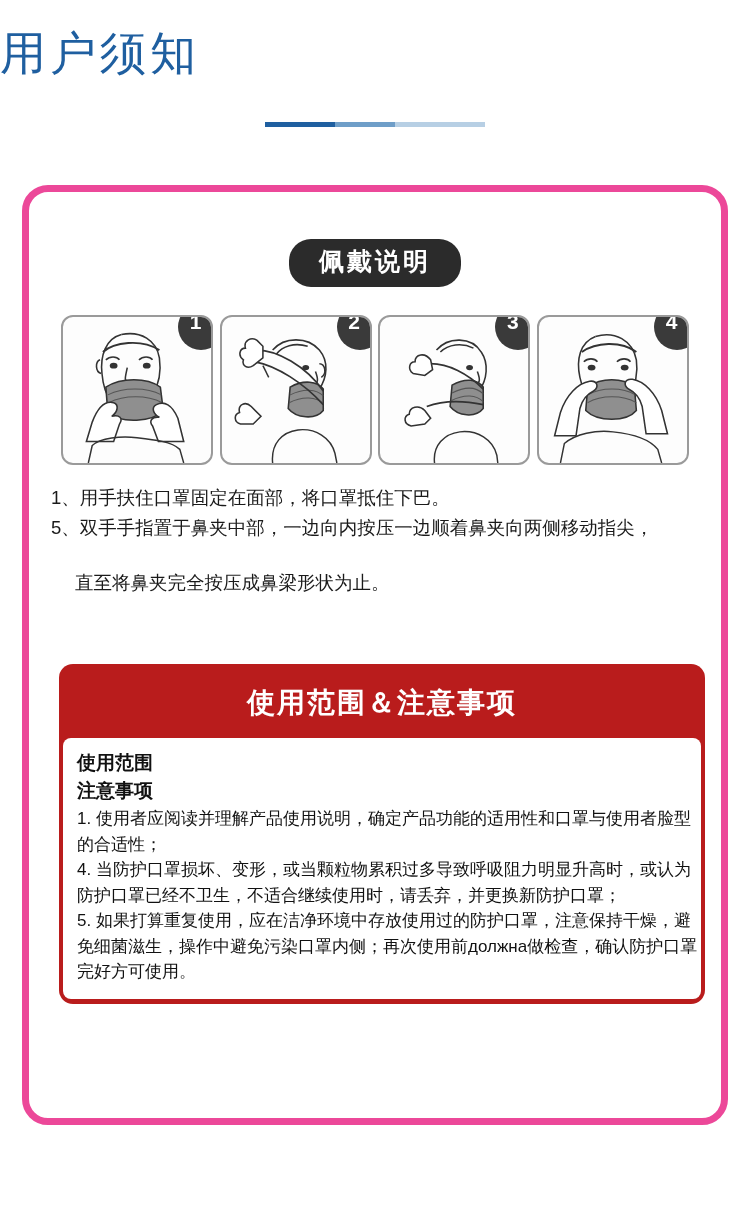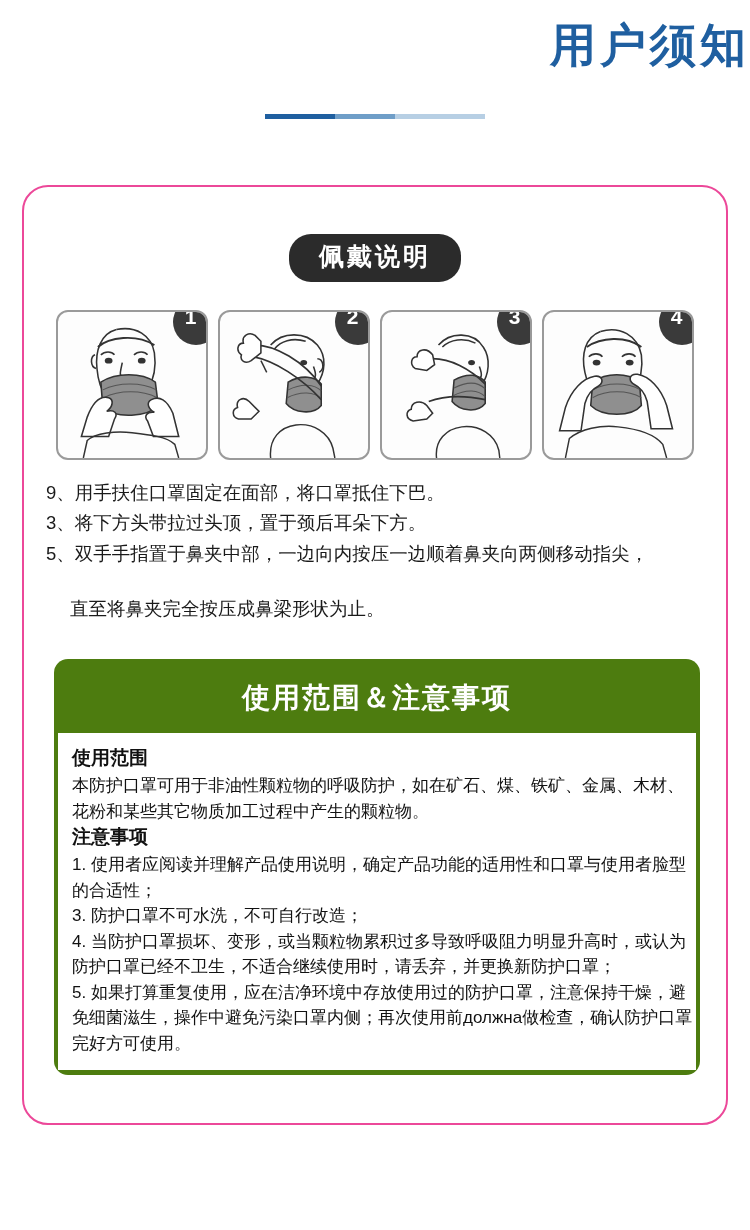--- a/index.html
+++ b/index.html
@@ -12,47 +12,47 @@
   .page {
     position: relative;
     width: 750px;
     height: 1230px;
     overflow: hidden;
     background: #fff;
   }
 
   
   .page-title {
-    text-align: right;
+    text-align: left;
     color: #1f5fa0;
     font-size: 46px;
-    font-weight: bold;
+    font-weight: normal;
     letter-spacing: 4px;
-    padding-top: 16px;
+    padding-top: 24px;
     line-height: 1.3;
   }
   .divider {
     margin: 38px auto 0;
     width: 220px;
     height: 5px;
     display: flex;
   }
   .divider span { display: block; height: 100%; }
   .dv1 { width: 70px; background: #1f5fa0; }
   .dv2 { width: 60px; background: #6f9ec8; }
   .dv3 { width: 90px; background: #b7cfe4; }
 
   
   .card {
     position: absolute;
     left: 22px;
     top: 185px;
     width: 706px;
     height: 940px;
-    border: 2px solid #ec4899;
+    border: 7px solid #ec4899;
     border-radius: 26px;
     background: #fff;
   }
 
   
   .pill-wrap {
     display: flex;
     justify-content: center;
     margin-top: 47px;
   }
@@ -115,35 +115,35 @@
     white-space: pre-line;
   }
   .steps-text .indent2 { padding-left: 24px; display: block; margin-top: 25px; }
 
   
   .dark-card {
     position: absolute;
     left: 30px;
     top: 472px;
     width: 646px;
-    background: #4d7c0f;
+    background: #b91c1c;
     border-radius: 14px;
     padding: 4px 4px 5px 4px;
   }
   .dark-title {
     text-align: center;
     color: #fff;
     font-size: 28px;
     font-weight: bold;
     letter-spacing: 2px;
     padding: 16px 0 16px;
   }
   .white-box {
     background: #fff;
-    border-radius: 0;
+    border-radius: 8px;
     padding: 12px 3px 14px 14px;
   }
   .sec-head {
     font-size: 19px;
     font-weight: bold;
     color: #111;
     margin-bottom: 2px;
   }
   .sec-head.second { margin-top: 0; }
   .sec-body {
@@ -284,35 +284,32 @@
           </g>
           <g fill="none" stroke="#333" stroke-width="1.5">
             <path d="M22 150 L26 130 C38 120 58 116 76 118 C96 120 114 126 122 136 L126 150"></path>
           </g>
         </svg>
       </div>
 
     </div>
 
     <ul class="steps-text">
-      <li>9、用手扶住口罩固定在面部，将口罩抵住下巴。</li>
-      <li>3、将下方头带拉过头顶，置于颈后耳朵下方。</li>
+      <li>1、用手扶住口罩固定在面部，将口罩抵住下巴。</li>
       <li>5、双手手指置于鼻夹中部，一边向内按压一边顺着鼻夹向两侧移动指尖，</li>
       <li><span class="indent2">直至将鼻夹完全按压成鼻梁形状为止。</span></li>
     </ul>
 
     <div class="dark-card">
       <div class="dark-title">使用范围＆注意事项</div>
       <div class="white-box">
         <div class="sec-head">使用范围</div>
-        <div class="sec-body">本防护口罩可用于非油性颗粒物的呼吸防护，如在矿石、煤、铁矿、金属、木材、花粉和某些其它物质加工过程中产生的颗粒物。</div>
         <div class="sec-head second">注意事项</div>
         <div class="sec-body">
           <p>1. 使用者应阅读并理解产品使用说明，确定产品功能的适用性和口罩与使用者脸型的合适性；</p>
-          <p>3. 防护口罩不可水洗，不可自行改造；</p>
           <p>4. 当防护口罩损坏、变形，或当颗粒物累积过多导致呼吸阻力明显升高时，或认为防护口罩已经不卫生，不适合继续使用时，请丢弃，并更换新防护口罩；</p>
           <p>5. 如果打算重复使用，应在洁净环境中存放使用过的防护口罩，注意保持干燥，避免细菌滋生，操作中避免污染口罩内侧；再次使用前должна做检查，确认防护口罩完好方可使用。</p>
         </div>
       </div>
     </div>
 
   </div>
 </div>
 
 </body></html>

